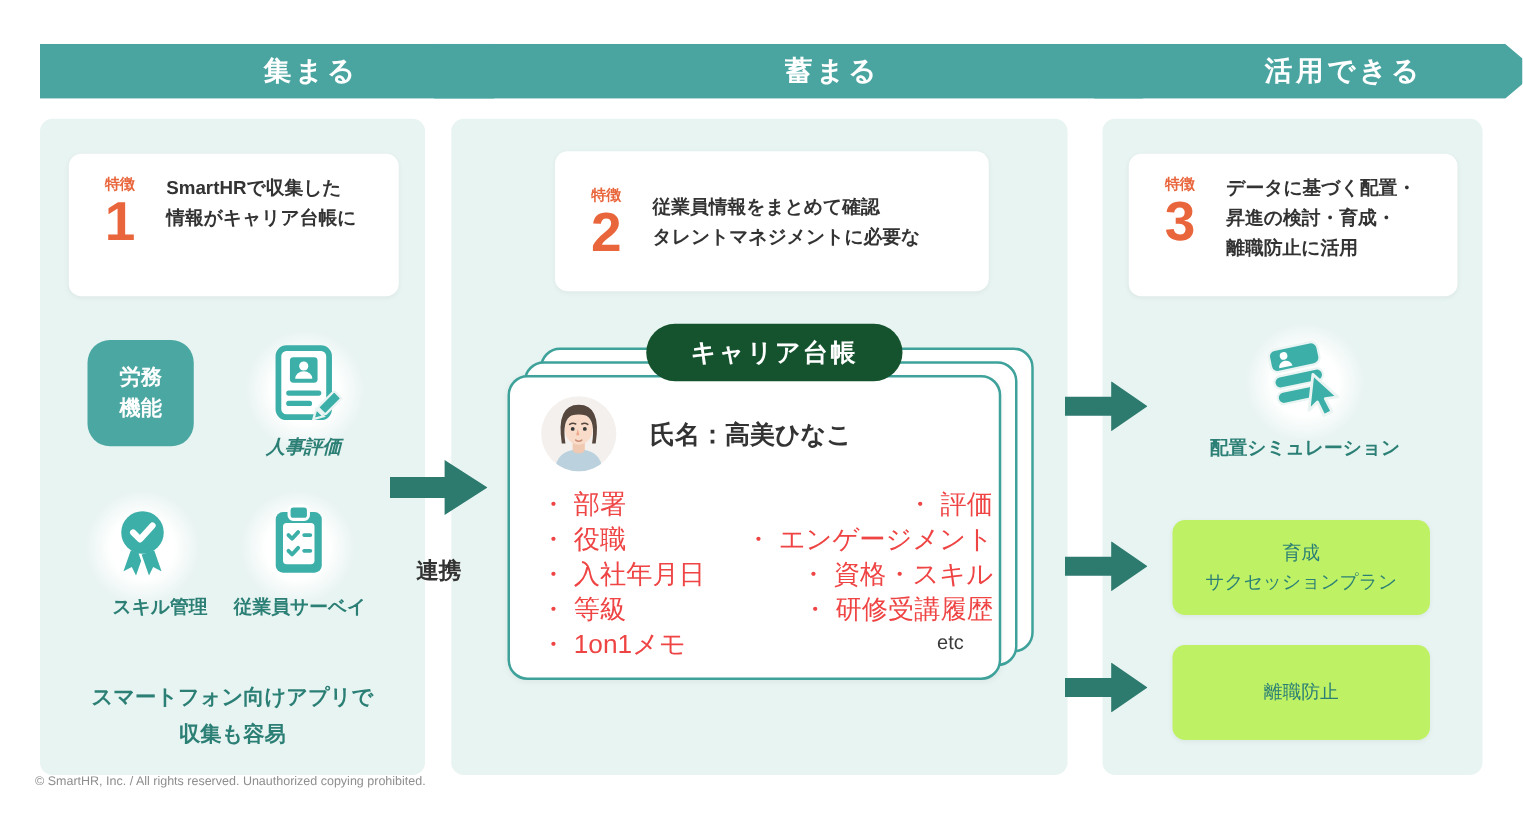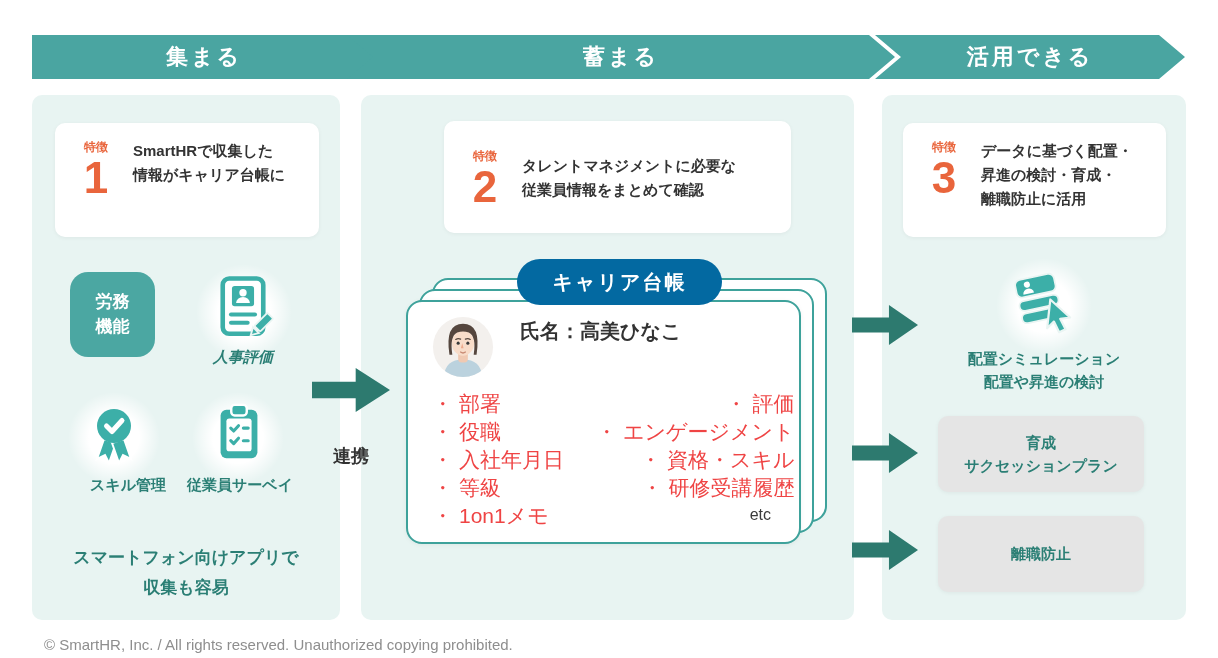--- a/index.html
+++ b/index.html
@@ -2,21 +2,21 @@
 <html><head>
 <meta charset="utf-8">
 <style>
   html,body{margin:0;padding:0;background:#ffffff;}
   .stage{position:relative;width:1218px;height:658px;background:#ffffff;
          font-family:"Liberation Sans","DejaVu Sans",sans-serif;overflow:hidden;}
 
   
   .banner{position:absolute;top:35px;height:44px;background:#4AA5A1;color:#fff;
           display:flex;align-items:center;justify-content:center;
-          font-size:22px;font-weight:bold;letter-spacing:3px;}
+          font-size:22px;font-weight:bold;letter-spacing:3px;padding-left:45px;}
   .banner-first{left:32px;width:344px;
     clip-path:polygon(0 0,calc(100% - 26px) 0,100% 50%,calc(100% - 26px) 100%,0 100%);}
   .banner-mid{left:347px;width:548px;
     clip-path:polygon(0 0,calc(100% - 26px) 0,100% 50%,calc(100% - 26px) 100%,0 100%,26px 50%);}
   .banner-last{left:875px;width:310px;
     clip-path:polygon(0 0,calc(100% - 26px) 0,100% 50%,calc(100% - 26px) 100%,0 100%,26px 50%);}
 
   
   .panel{position:absolute;top:95px;height:525px;background:#E8F4F2;border-radius:10px;}
   .panel-1{left:32px;width:308px;}
@@ -50,48 +50,48 @@
   .block-arrow{position:absolute;background:#2D7A6F;
     clip-path:polygon(0 31%,56% 31%,56% 0,100% 50%,56% 100%,56% 69%,0 69%);}
   .link-arrow{left:312px;top:368px;width:78px;height:44px;}
   .link-label{position:absolute;left:317px;top:416px;width:68px;text-align:center;
               color:#333;font-size:18px;font-weight:bold;margin-top:28px;}
   .flow-1{left:852px;top:305px;width:66px;height:40px;}
   .flow-2{left:852px;top:433px;width:66px;height:40px;}
   .flow-3{left:852px;top:530px;width:66px;height:40px;}
 
   
-  .badge{position:absolute;left:517px;top:259px;width:205px;height:46px;background:#0369a1;
+  .badge{position:absolute;left:517px;top:259px;width:205px;height:46px;background:#14532d;
          border-radius:26px;display:flex;align-items:center;justify-content:center;
          color:#fff;font-size:20px;font-weight:bold;letter-spacing:2px;z-index:6;}
   .stack-card{position:absolute;width:395px;height:244px;background:#fff;
               border:2px solid #3EA29B;border-radius:16px;box-sizing:border-box;}
   .stack-back{left:432px;top:278px;z-index:1;}
   .stack-mid{left:419px;top:289px;z-index:2;}
   .stack-main{left:406px;top:300px;z-index:3;box-shadow:0 1px 5px rgba(0,0,0,0.05);}
   .avatar{position:absolute;left:24px;top:14px;width:62px;height:62px;}
-  .emp-name{position:absolute;left:112px;top:16px;font-size:20px;font-weight:bold;color:#333;}
+  .emp-name{position:absolute;left:112px;top:32px;font-size:20px;font-weight:bold;color:#333;}
   .field-col{position:absolute;top:88px;display:flex;flex-direction:column;}
   .field-col-left{left:24px;}
   .field-col-right{left:188px;align-items:flex-end;}
   .field-row{font-size:21px;color:#ef4444;line-height:28px;white-space:nowrap;}
   .field-row .bullet{margin-right:6px;}
   .etc-label{position:absolute;right:28px;bottom:18px;font-size:16px;color:#3A3A3A;}
 
   
   .sim-text{left:930px;top:347px;width:228px;line-height:1.55;}
-  .white-box{position:absolute;left:938px;width:206px;height:76px;background:#e5e5e5;border-radius:10px;
+  .white-box{position:absolute;left:938px;width:206px;height:76px;background:#bef264;border-radius:10px;
              box-shadow:0 1px 4px rgba(0,0,0,0.05);display:flex;flex-direction:column;
              align-items:center;justify-content:center;color:#2B7F75;
-             font-size:15px;font-weight:bold;line-height:1.55;text-align:center;}
+             font-size:15px;font-weight:normal;line-height:1.55;text-align:center;}
   .box-dev{top:416px;}
   .box-turnover{top:516px;}
 
   
-  .footer{position:absolute;left:28px;top:636px;font-size:15px;color:#8E8E8E;margin-left:16px;}
+  .footer{position:absolute;left:28px;top:620px;font-size:10px;color:#8E8E8E;}
 </style>
 </head>
 <body>
 
 <div class="stage">
 
   <div class="banner banner-first">
     <span>集まる</span>
   </div>
   <div class="banner banner-mid">
@@ -115,22 +115,22 @@
       <div>情報がキャリア台帳に</div>
     </div>
   </div>
 
   <div class="feature-card fc2">
     <div class="feature-num">
       <span class="tag">特徴</span>
       <span class="num">2</span>
     </div>
     <div class="feature-text">
+      <div>従業員情報をまとめて確認</div>
       <div>タレントマネジメントに必要な</div>
-      <div>従業員情報をまとめて確認</div>
     </div>
   </div>
 
   <div class="feature-card fc3">
     <div class="feature-num">
       <span class="tag">特徴</span>
       <span class="num">3</span>
     </div>
     <div class="feature-text">
       <div>データに基づく配置・</div>
@@ -250,21 +250,20 @@
         <rect x="12" y="32" width="44" height="11" rx="5.5" fill="#3CAFA8" stroke="#EAF5F3" stroke-width="2"></rect>
         <rect x="12" y="8" width="44" height="20" rx="6" fill="#3CAFA8" stroke="#EAF5F3" stroke-width="2"></rect>
         <circle cx="25" cy="15" r="3.4" fill="#fff"></circle>
         <path d="M19 25 a6 5.5 0 0 1 12 0 z" fill="#fff"></path>
       </g>
       <path d="M47 35 L69 55 L58 56.5 L64 68 L56.8 71.5 L51 59.5 L43.5 67 Z" fill="#3CAFA8" stroke="#EAF5F3" stroke-width="2.5" stroke-linejoin="round"></path>
     </svg>
   </div>
   <div class="teal-label sim-text">
     <div>配置シミュレーション</div>
-    <div>配置や昇進の検討</div>
   </div>
 
   <div class="white-box box-dev">
     <div>育成</div>
     <div>サクセッションプラン</div>
   </div>
   <div class="white-box box-turnover">
     <div>離職防止</div>
   </div>
 

